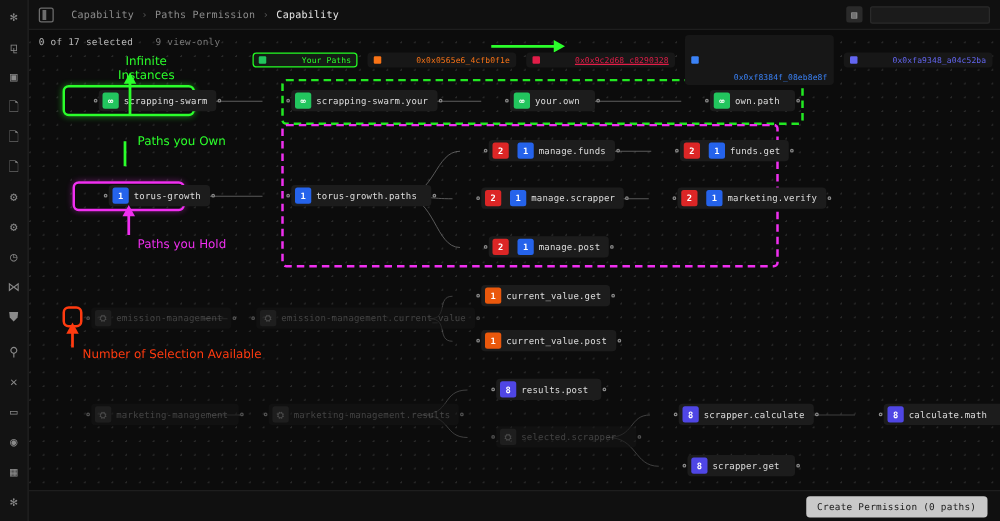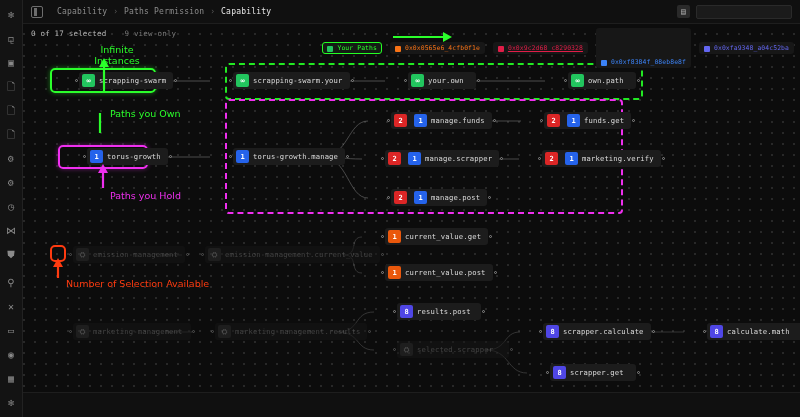--- a/index.html
+++ b/index.html
@@ -63,22 +63,22 @@
     position:absolute; left:31px; top:29px; display:flex; align-items:center; z-index:22;
   }
   #statusline .st { font-size:7.5px; color:#b9b9b9; margin-right:18px; letter-spacing:.2px;}
   #statusline .st.dim { color:#7a7a7a; }
 
   
   #legend {
     position:absolute; right:6px; top:28px; display:flex; align-items:center; z-index:22;
   }
   .leg-item {
-    display:flex; align-items:flex-end; margin-left:8px;
-    padding:2px 5px; border-radius:3px; background:#171717;
+    display:flex; align-items:center; margin-left:8px;
+    padding:2px 5px; border-radius:3px; background:#171717;gap:24px;
   }
   .leg-item.sel { border:1.5px solid #24ff24; background:#141c14; padding:1px 4px;}
   .leg-sw { width:6px;height:6px;border-radius:1px;margin-right:4px; }
   .leg-txt { font-size:6.4px; letter-spacing:.1px; }
 
   
   .node {
     position:absolute; display:flex; align-items:center; height:17px;
     background:#1c1c1c; border-radius:3px; padding-right:7px; z-index:10;
     white-space:nowrap;
@@ -218,21 +218,21 @@
     <div class="node" style="left: 87px; top: 148px; min-width: 76px;">
       <div class="port l"></div>
       <div class="port r"></div>
       <div class="chip" style="background: rgb(37, 99, 235);">1</div>
       <div class="lbl">torus-growth</div>
     </div>
     <div class="node" style="left: 233px; top: 148px; min-width: 112px;">
       <div class="port l"></div>
       <div class="port r"></div>
       <div class="chip" style="background: rgb(37, 99, 235);">1</div>
-      <div class="lbl">torus-growth.manage</div>
+      <div class="lbl">torus-growth.paths</div>
     </div>
     <div class="node" style="left: 391px; top: 112px; min-width: 96px;">
       <div class="port l"></div>
       <div class="port r"></div>
       <div class="chip" style="background: rgb(220, 38, 38);">2</div>
       <div class="chip" style="background: rgb(37, 99, 235);">1</div>
       <div class="lbl">manage.funds</div>
     </div>
     <div class="node" style="left: 544px; top: 112px; min-width: 79px;">
       <div class="port l"></div>
@@ -395,13 +395,14 @@
       <div class="leg-sw" style="background: rgb(59, 130, 246);"></div>
       <div class="leg-txt" style="color: rgb(59, 130, 246); margin-top: 28px;">0x0xf8384f_08eb8e8f</div>
     </div>
     <div class="leg-item">
       <div class="leg-sw" style="background: rgb(99, 102, 241);"></div>
       <div class="leg-txt" style="color: rgb(99, 102, 241);">0x0xfa9348_a04c52ba</div>
     </div>
   </div>
 
 <div id="bottombar">
+  <div class="btn primary">Create Permission (0 paths)</div>
 </div>
 
 </body></html>

